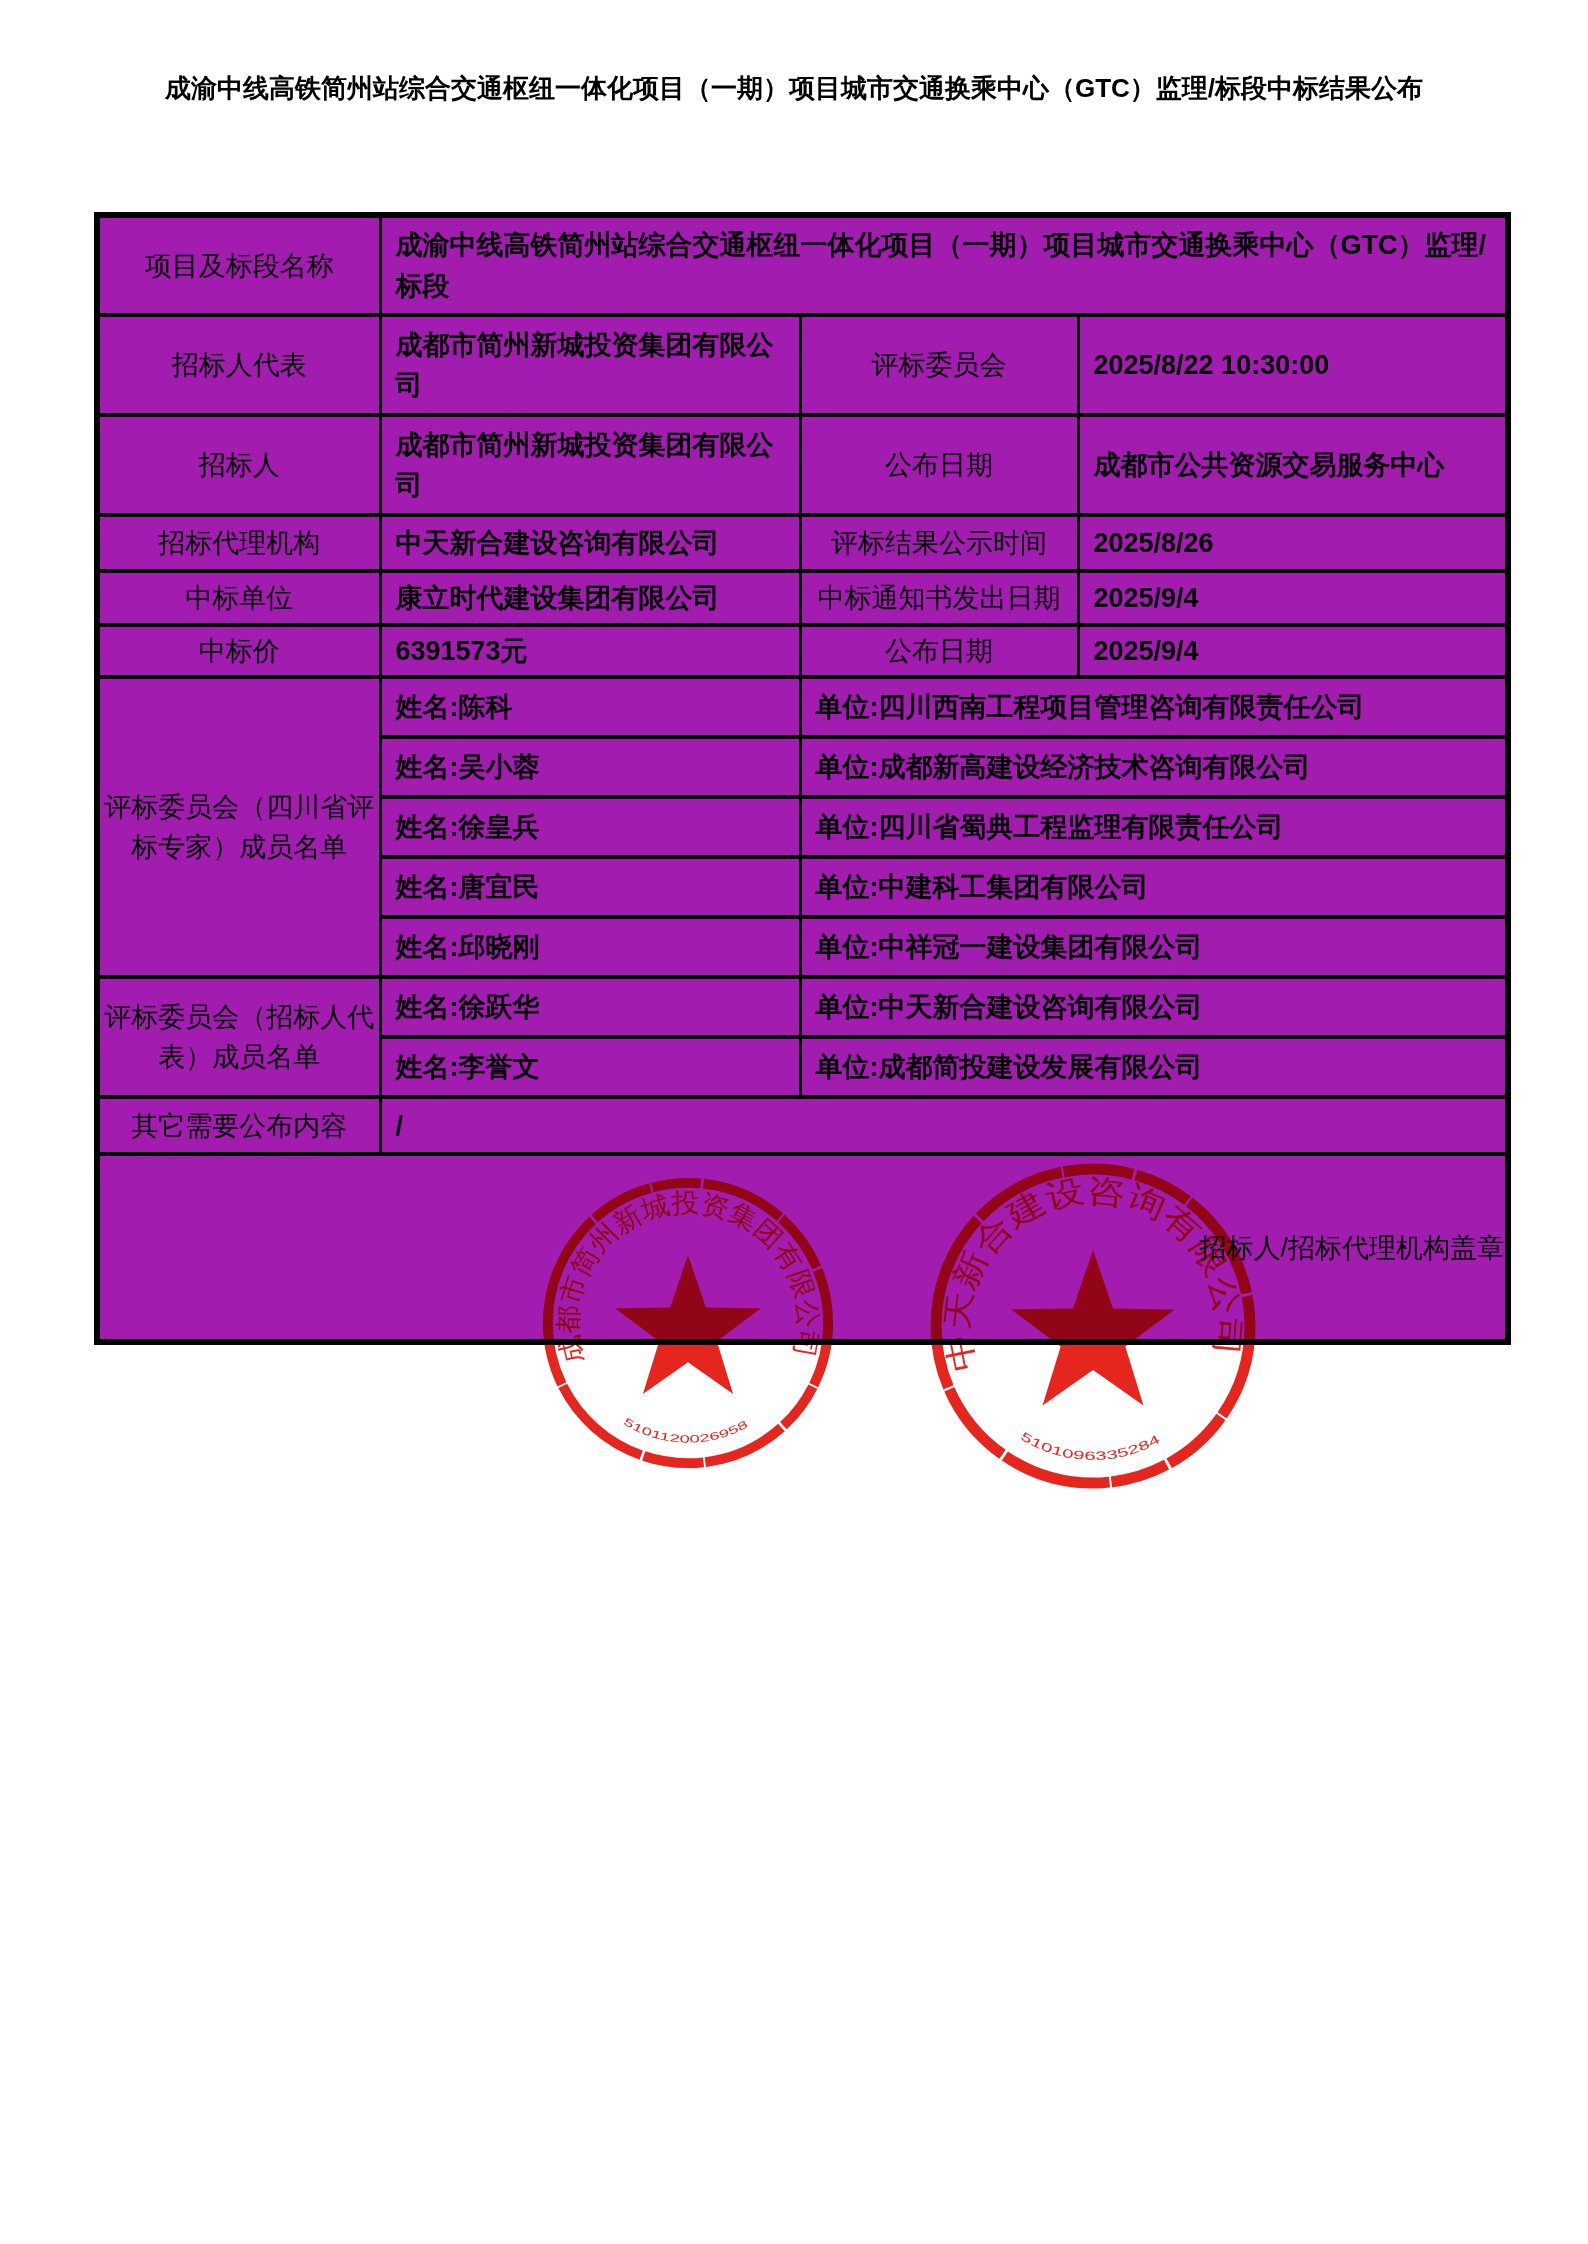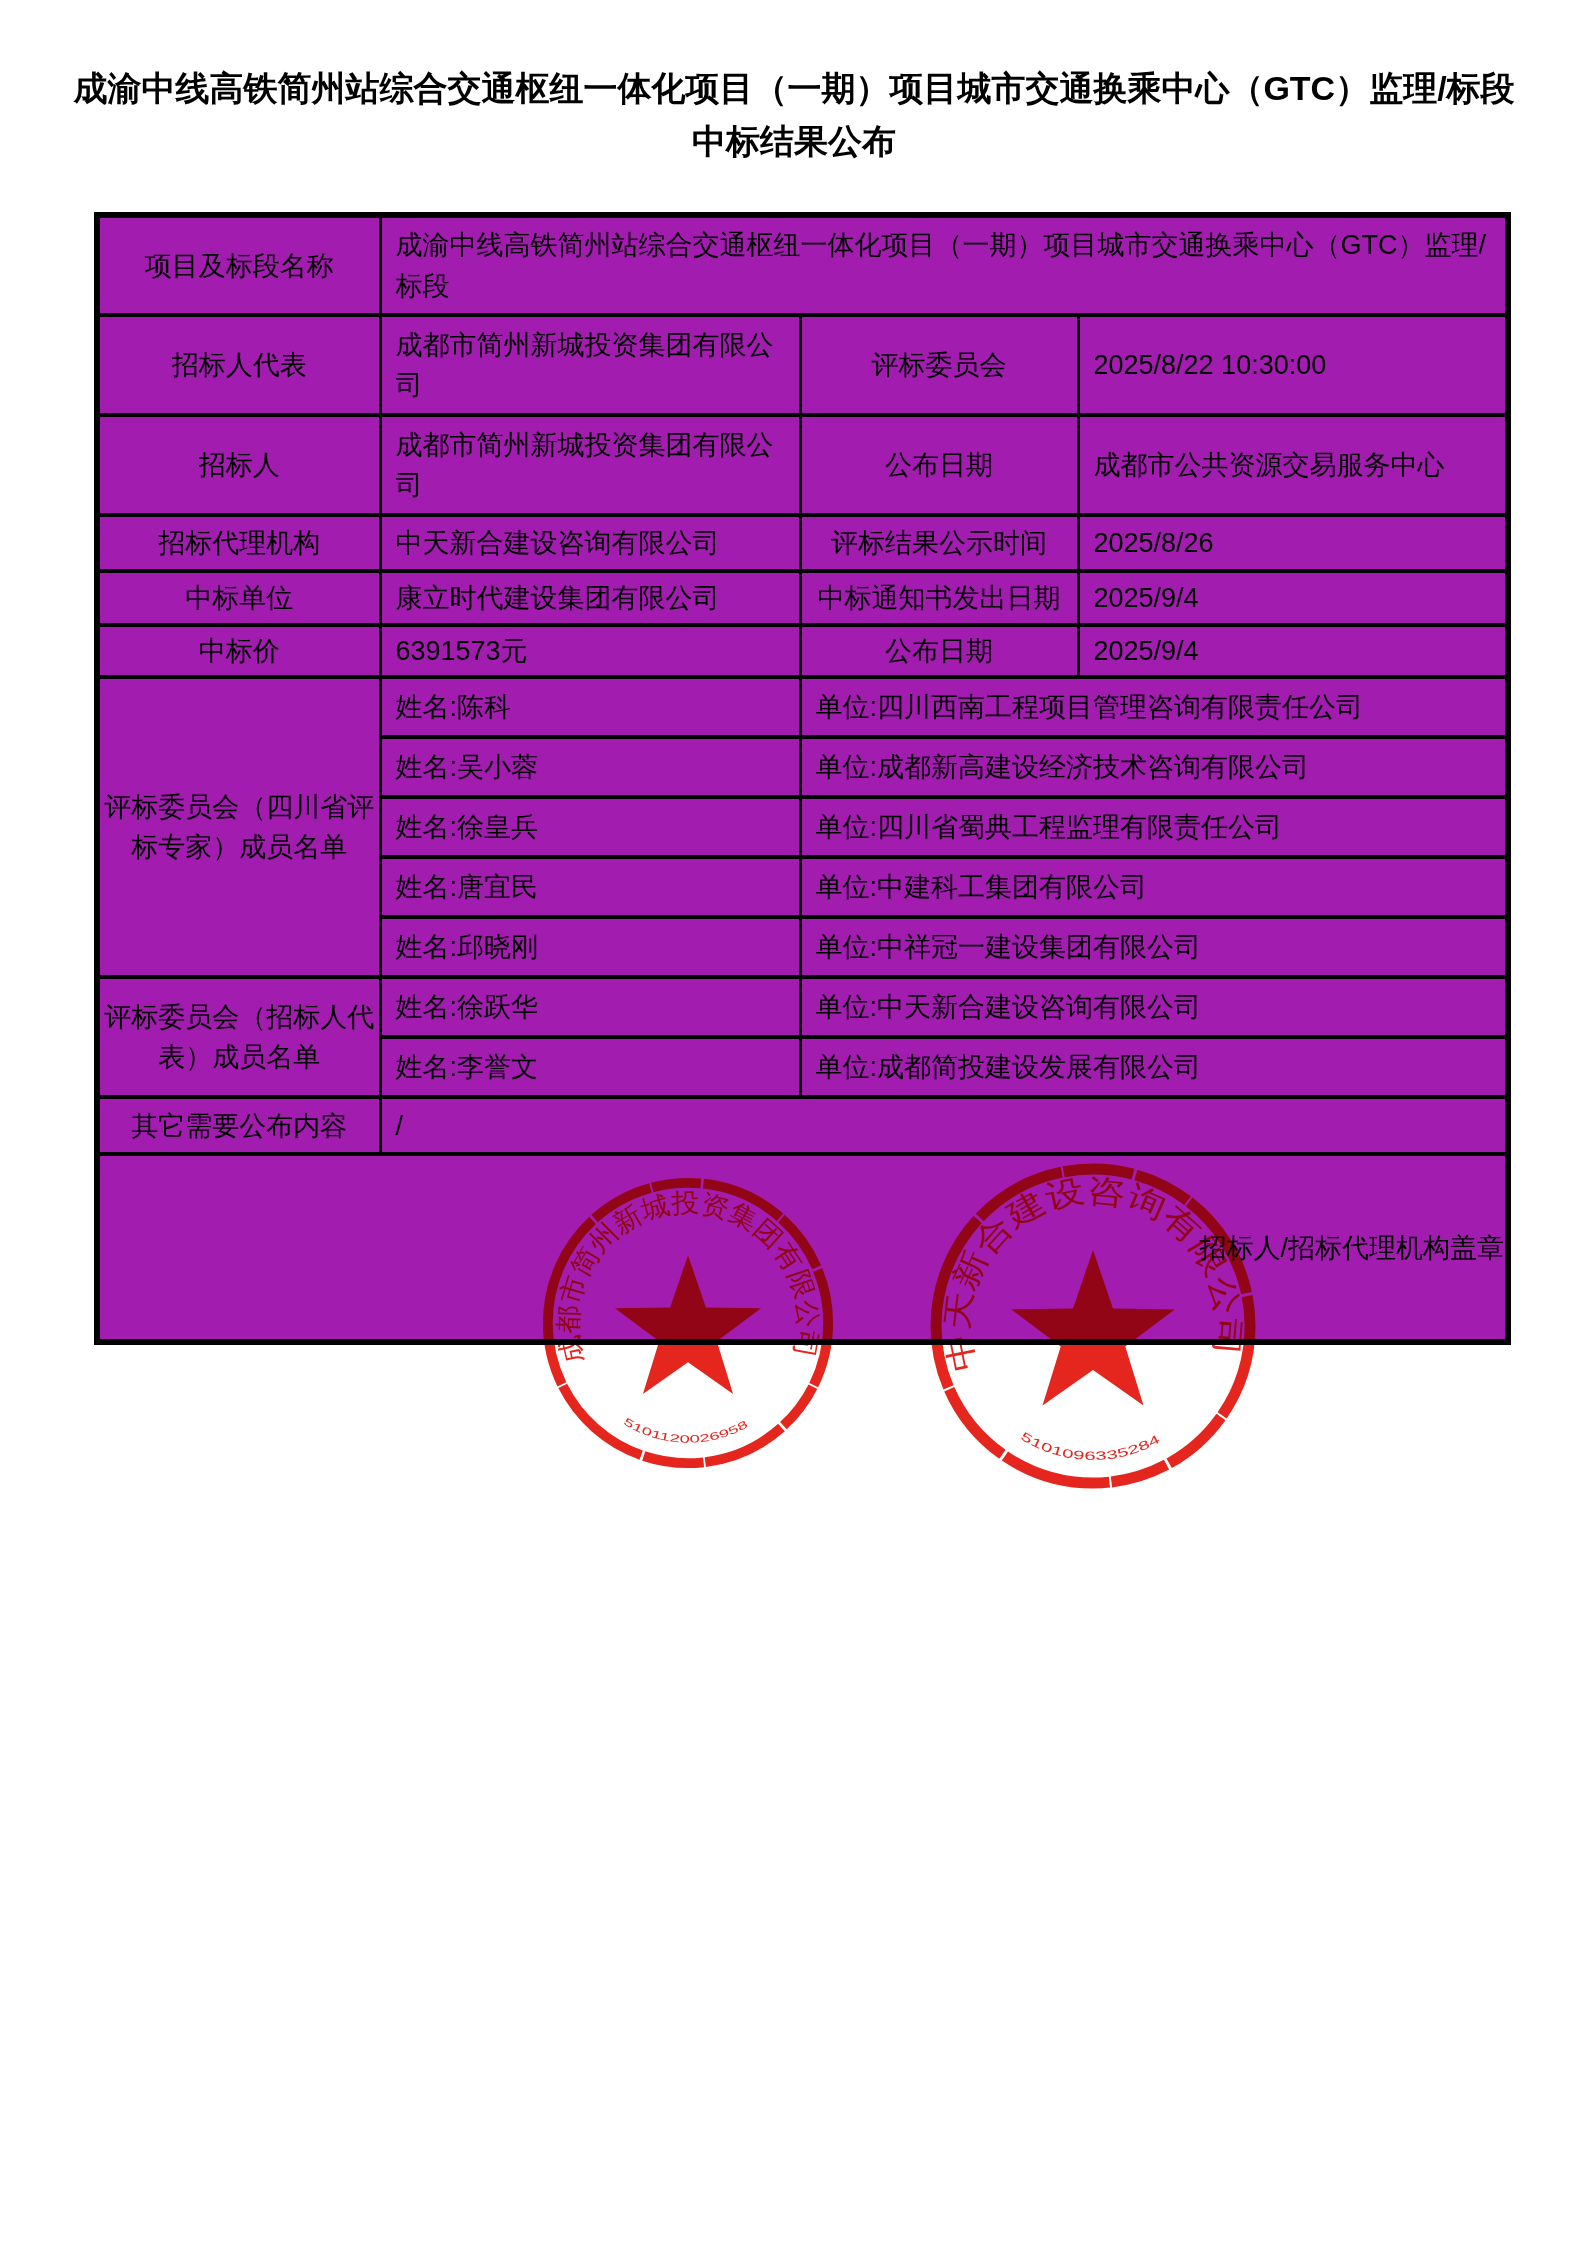--- a/index.html
+++ b/index.html
@@ -11,21 +11,21 @@
     position:relative;
     overflow:hidden;
   }
   .doc-title{
     position:absolute;
     top:62px;left:0;
     width:1588px;
     box-sizing:border-box;
     padding:0 62px;
     text-align:center;
-    font-size:34px;
+    font-size:26px;
     font-weight:bold;
     line-height:53px;
     color:#000;
   }
   table.result-table{
     position:absolute;
     left:94px;top:212px;
     width:1411px;
     border-collapse:collapse;
     table-layout:fixed;
@@ -43,20 +43,21 @@
     box-sizing:border-box;
     overflow:hidden;
   }
   td.lbl{
     text-align:center;
     padding:2px 4px;
   }
   td.val{
     text-align:left;
     padding:2px 6px 2px 14px;
+    font-weight:bold;
   }
   .seal-row{
     text-align:right;
     padding-left:14px;
   }
   .stamp{
     position:absolute;
     mix-blend-mode:multiply;
     pointer-events:none;
   }

